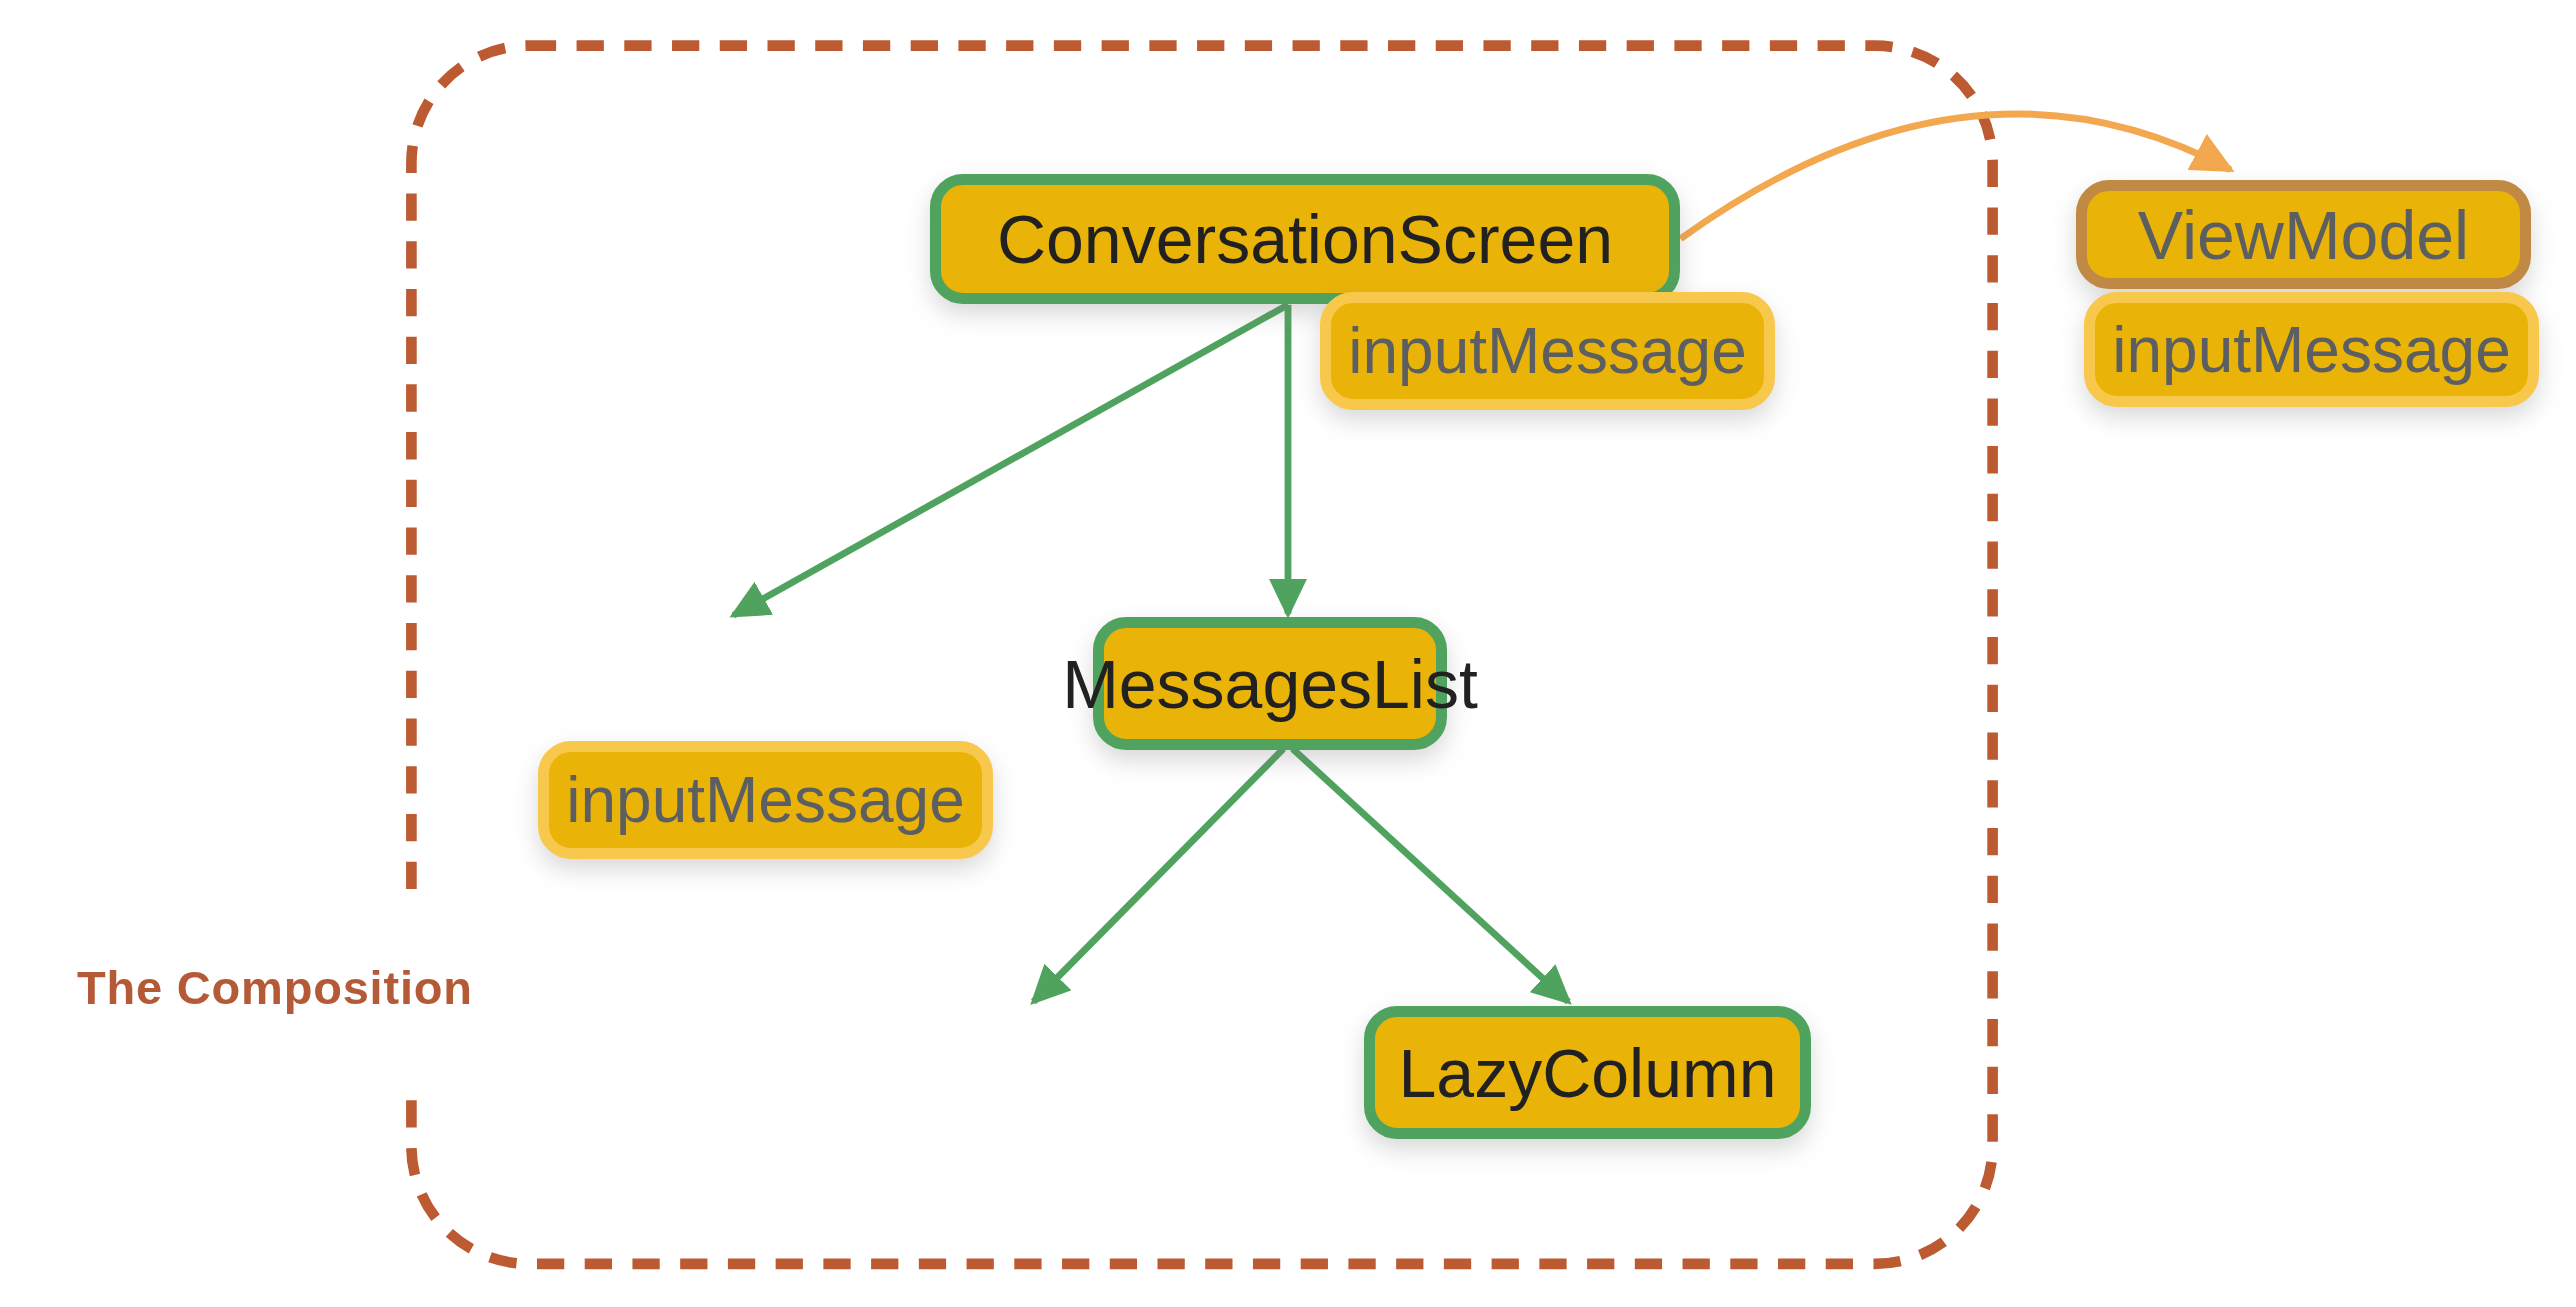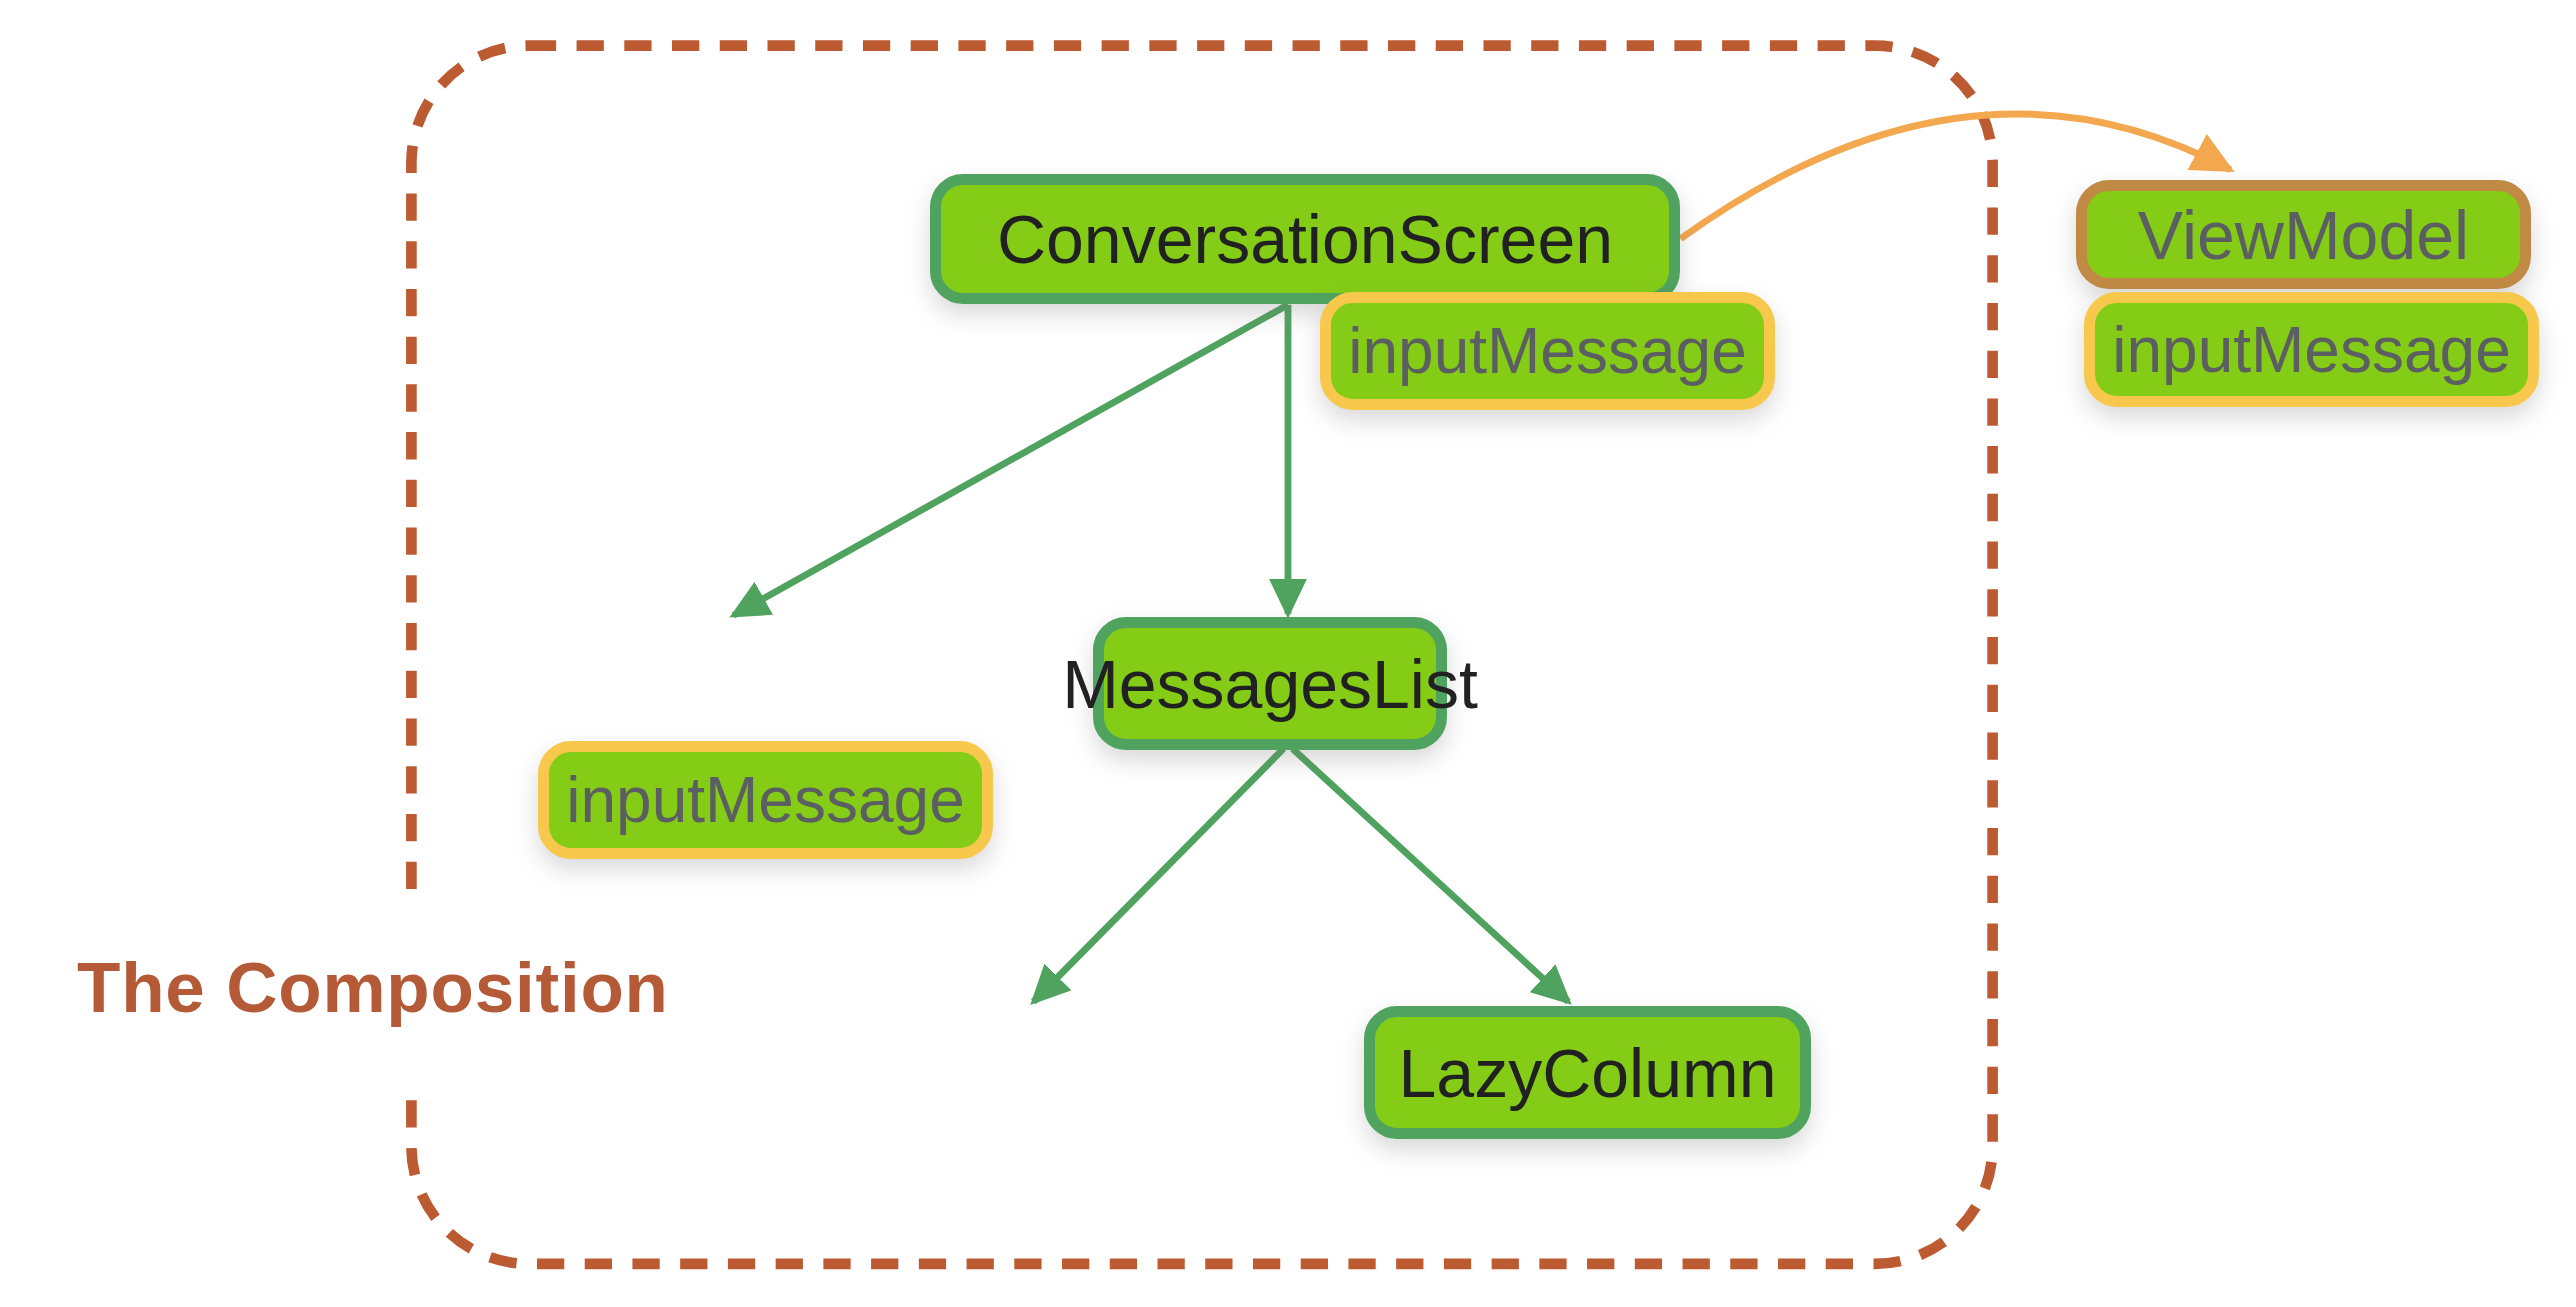--- a/index.html
+++ b/index.html
@@ -13,21 +13,21 @@
   }
   #wires {
     position: absolute;
     left: 0; top: 0;
     width: 2576px; height: 1308px;
     z-index: 1;
   }
   .node {
     position: absolute;
     box-sizing: border-box;
-    background: #84cc16;
+    background: #eab308;
     border: 11.4px solid #4fa35e;
     border-radius: 33px;
     display: flex;
     align-items: center;
     justify-content: center;
     font-size: 68px;
     color: #212121;
     box-shadow: 0 10.6px 23px rgba(120,120,120,0.28);
     z-index: 2;
     white-space: nowrap;
@@ -57,21 +57,21 @@
   
   #composition-title {
     position: absolute;
     left: 53px; top: 893px;
     width: 606px; height: 188px;
     background: #ffffff;
     display: flex;
     align-items: center;
     padding-left: 24px;
     box-sizing: border-box;
-    font-size: 71px;
+    font-size: 47px;
     font-weight: bold;
     color: #b45a36;
     letter-spacing: 0.8px;
     z-index: 2;
     white-space: nowrap;
   }
 </style>
 </head>
 <body>
 

